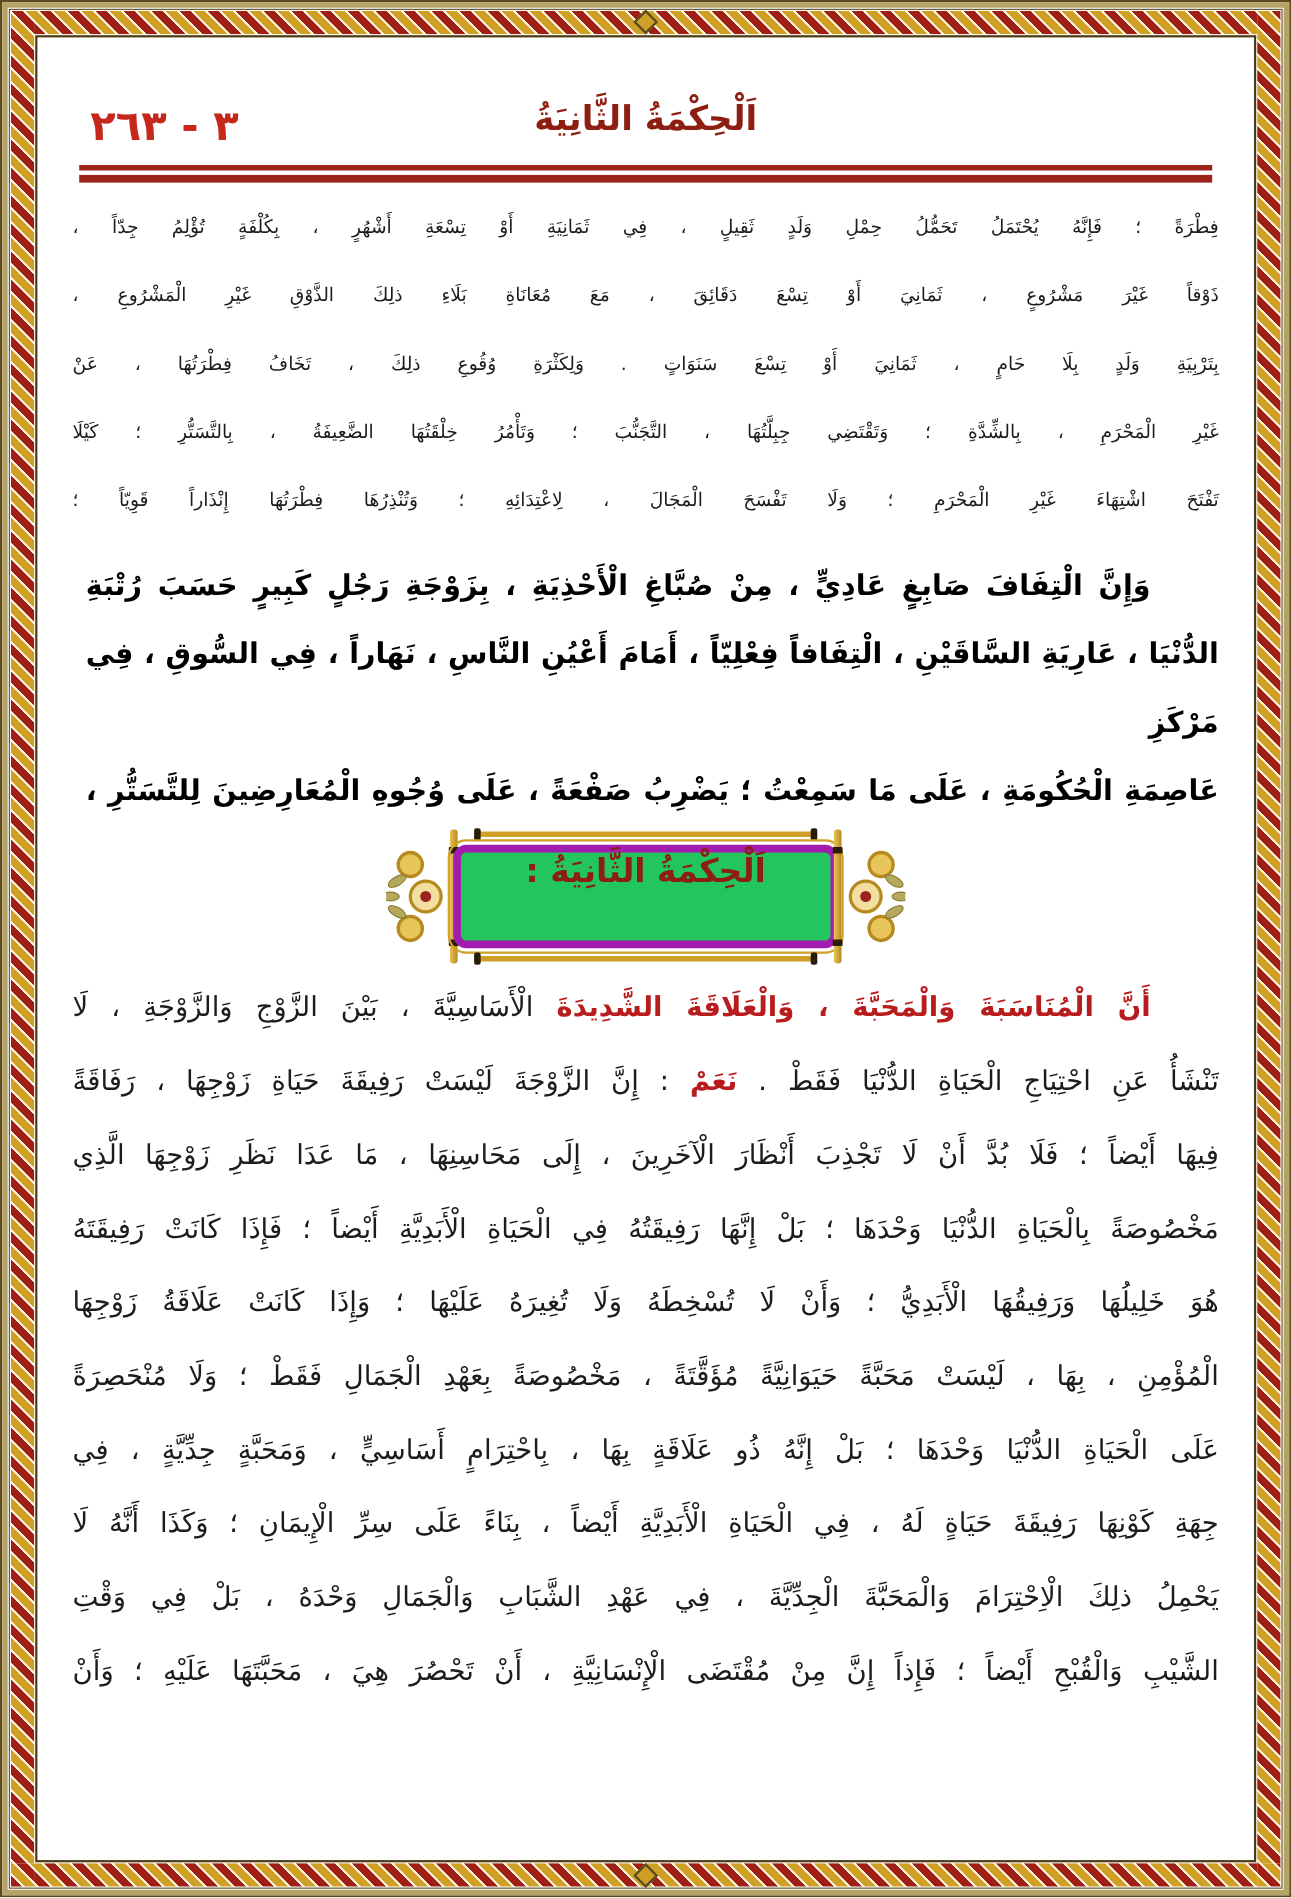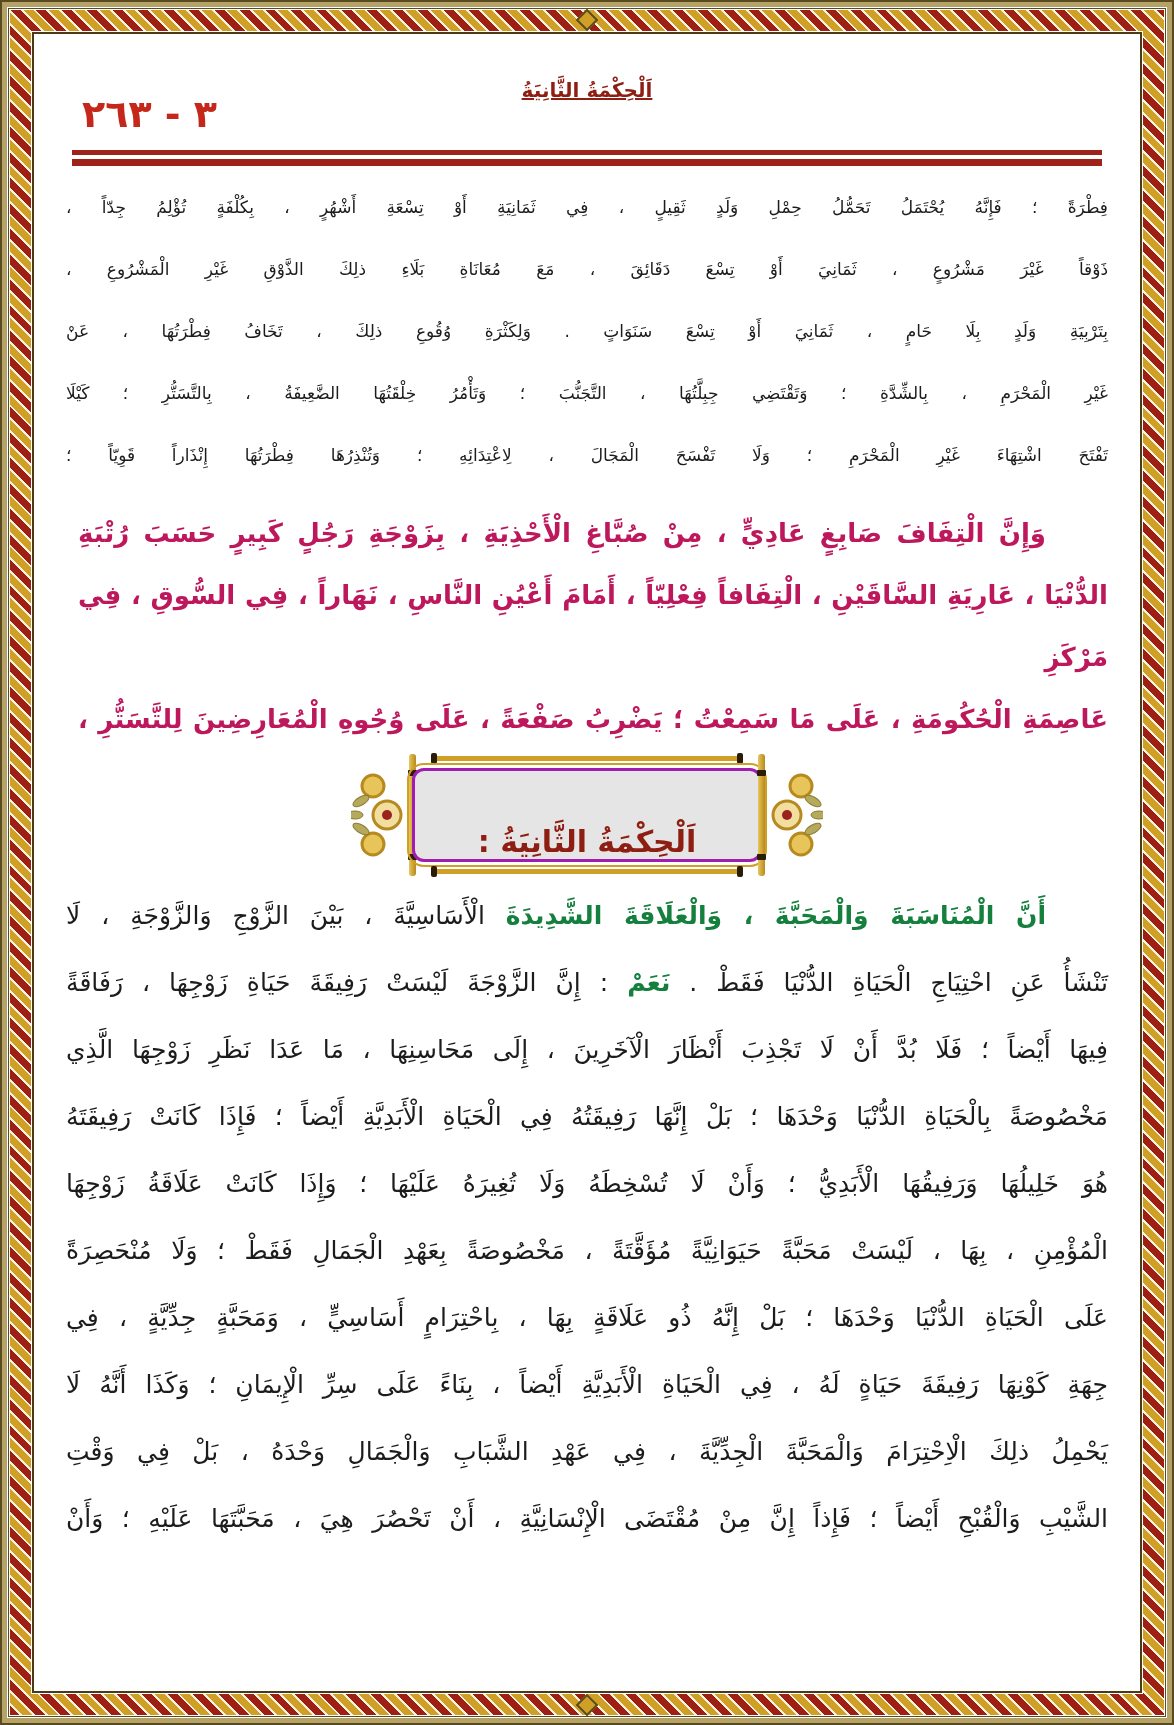--- a/index.html
+++ b/index.html
@@ -32,52 +32,52 @@
   .diamond.bottom{bottom:12px;}
 
   
   .content{position:absolute;inset:40px;padding:18px 20px 0 20px;}
   .page-header{position:relative;height:92px;}
   .page-number{
     position:absolute;left:22px;top:34px;
     color:#c5271b;font-weight:bold;font-size:38px;direction:rtl;
   }
   .page-title{
-    position:absolute;left:0;right:0;top:20px;margin:0;
-    text-align:center;color:#8e1d12;font-weight:bold;font-size:20px;text-decoration:underline;
+    position:absolute;left:0;right:0;top:20px;margin:12px;
+    text-align:center;color:#8e1d12;font-weight:bold;font-size:31px;
   }
   .double-rule{
     margin:0 12px;height:4px;
     border-top:5px solid #9e231a;border-bottom:7px solid #9e231a;
   }
 
   .para{direction:rtl;color:#1c1c1c;}
   .line{display:block;}
   .line.j{text-align:justify;text-align-last:justify;}
   .line.c{text-align:center;text-align-last:center;}
   .line.indent{padding-right:62px;}
 
   .para-fitra{margin:10px 6px 0 6px;font-size:17px;line-height:62px;}
   .para-red{
     margin:16px 6px 0 18px;font-size:26px;line-height:62px;
-    color:#be185d;font-weight:bold;
+    color:#000000;font-weight:bold;
   }
   .para-wisdom{margin:8px 6px 0 6px;font-size:25px;line-height:67px;}
-  .red-seg{color:#15803d;font-weight:bold;}
+  .red-seg{color:#b91c1c;font-weight:bold;}
 
   
   .cartouche-row{
     position:relative;margin:6px auto 2px auto;width:460px;height:118px;
   }
   .cart-box{
     position:absolute;left:55px;right:55px;top:12px;bottom:12px;
-    border:3px solid #a21caf;border-radius:12px;
+    border:7px solid #a21caf;border-radius:12px;
     outline:2px solid #cf9f26;outline-offset:3px;
-    display:flex;align-items:flex-end;justify-content:center;
-    background:#e5e5e5;
+    display:flex;align-items:flex-start;justify-content:center;
+    background:#22c55e;
   }
   .cart-title{color:#8e1d12;font-weight:bold;font-size:30px;direction:rtl;}
   .cart-rod{
     position:absolute;left:78px;right:78px;height:5px;background:#cf9f26;border-radius:3px;
   }
   .cart-rod.top{top:0;}
   .cart-rod.bottom{bottom:0;}
   .cart-rod:before,.cart-rod:after{
     content:"";position:absolute;top:-3px;width:6px;height:11px;background:#2a1d08;border-radius:2px;
   }

